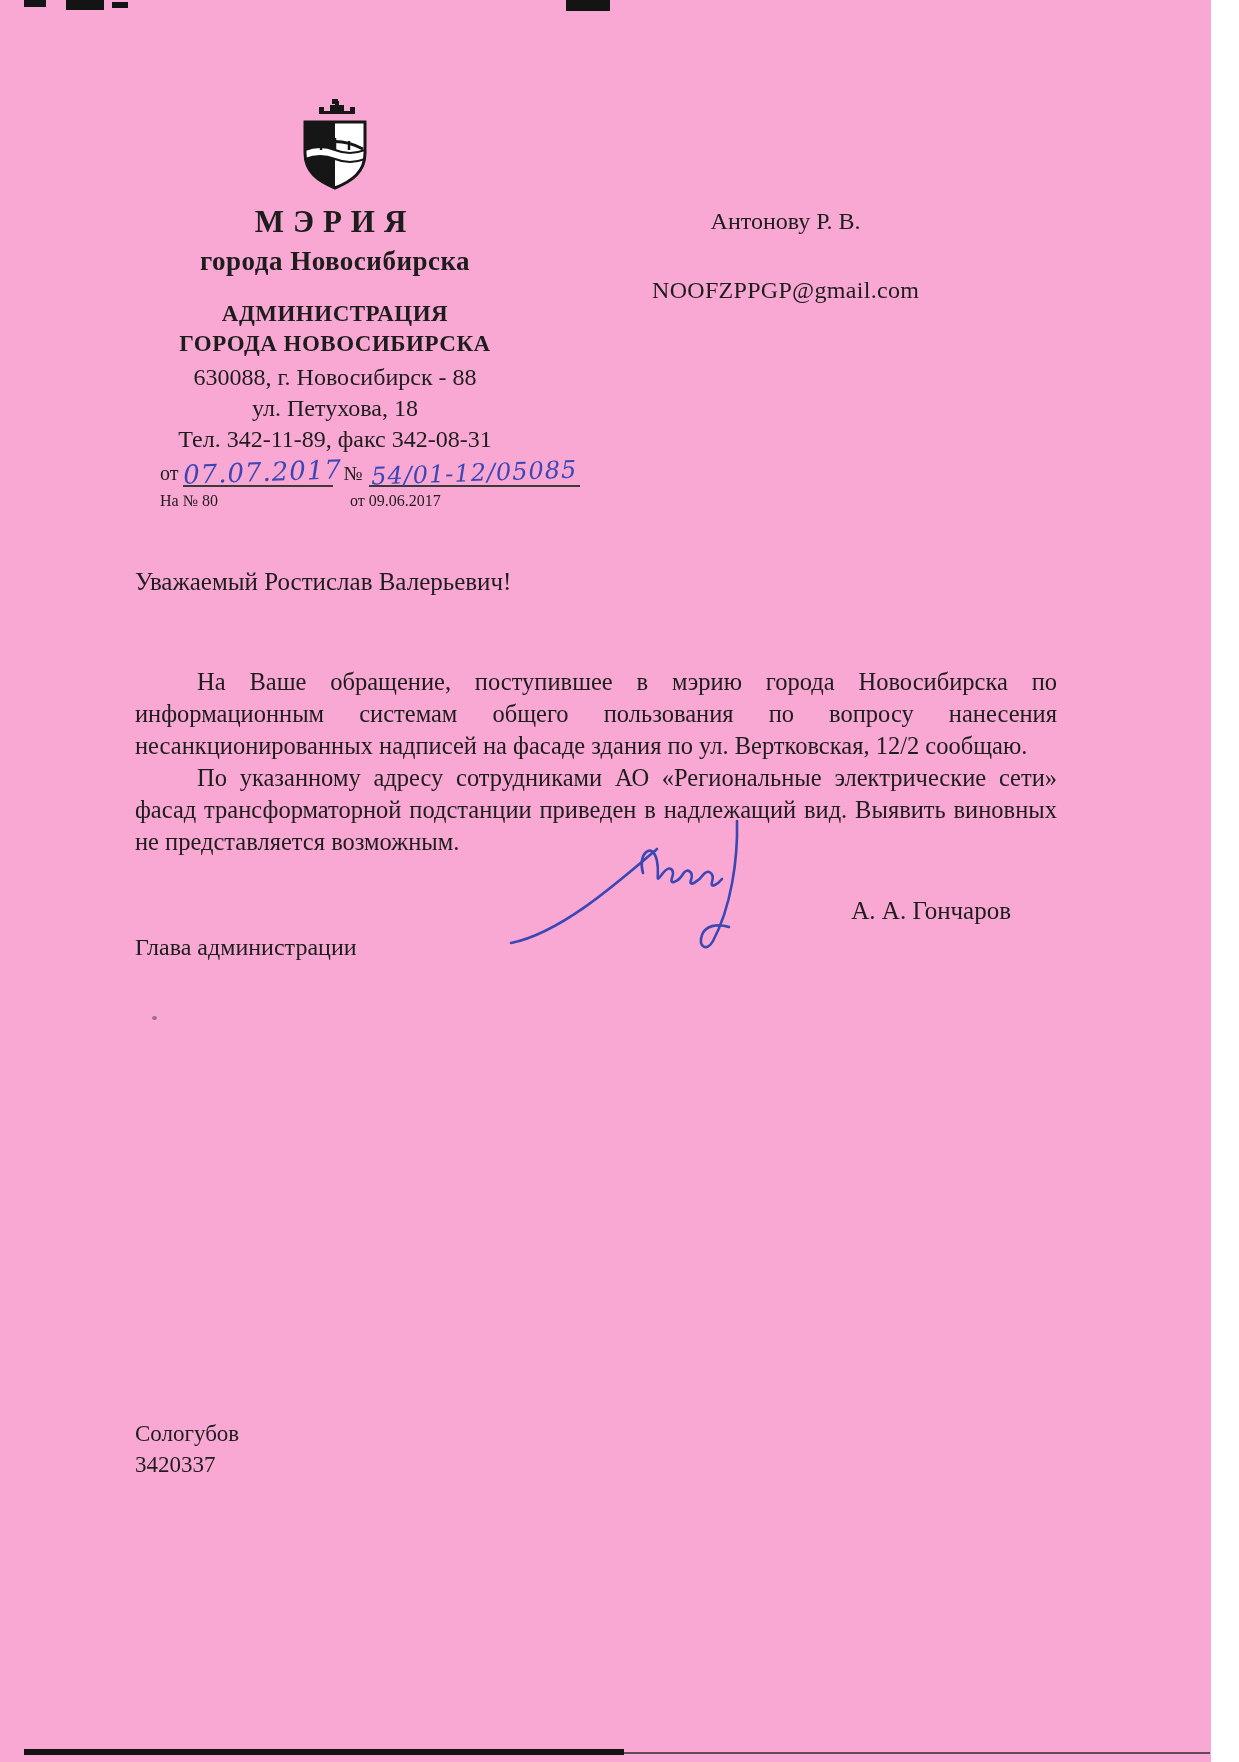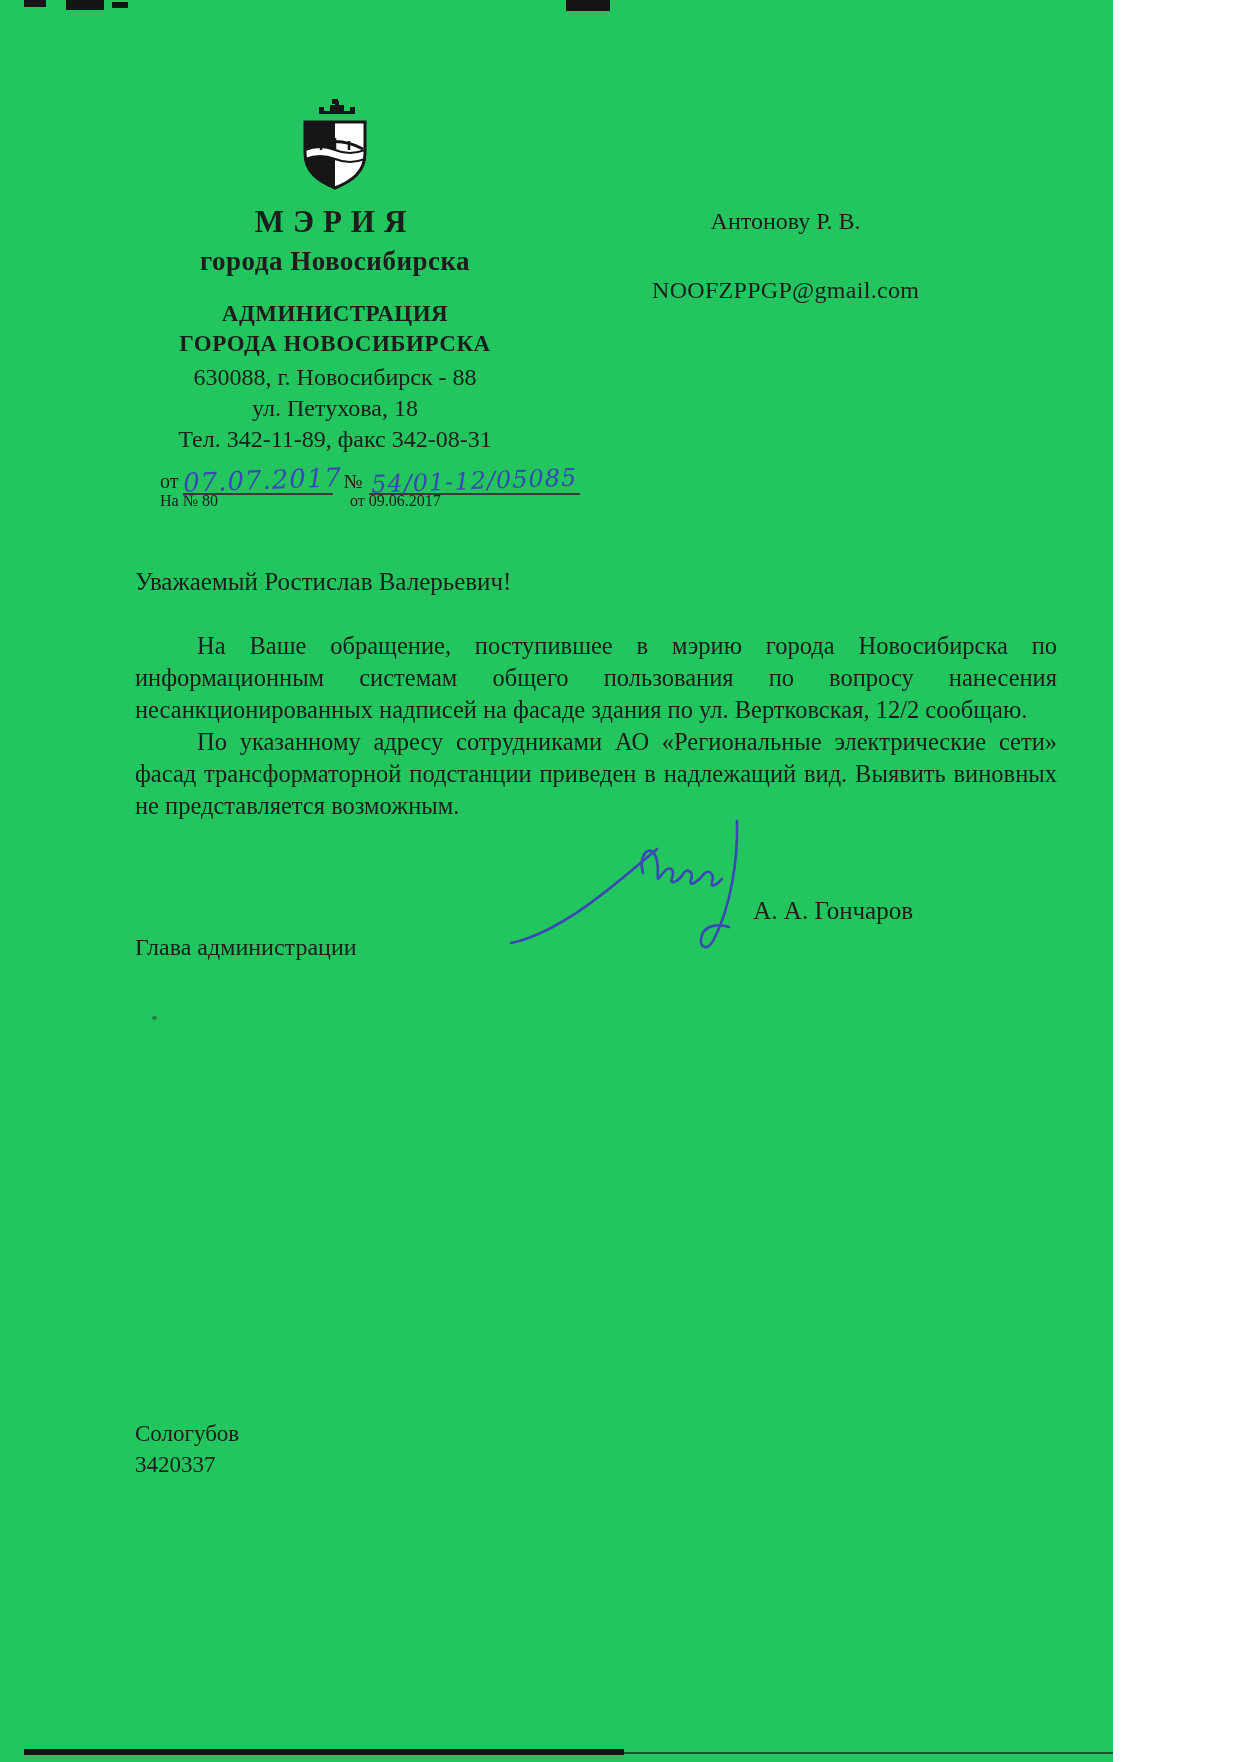--- a/index.html
+++ b/index.html
@@ -1,21 +1,21 @@
 <!DOCTYPE html>
 <html><head>
 <meta charset="utf-8">
 <style>
   * { box-sizing: border-box; }
   html, body { margin: 0; padding: 0; background: #ffffff; }
   .page {
     position: relative;
-    width: 1113px;
+    width: 1211px;
     height: 1762px;
-    background: #22c55e;
+    background: #f9a8d4;
     font-family: "Liberation Serif", serif;
     color: #1d1d1d;
     overflow: hidden;
   }
   
   .letterhead {
     position: absolute;
     left: 110px;
     top: 92px;
     width: 450px;
@@ -29,21 +29,21 @@
     font-size: 27px; font-weight: bold; margin-top: 6px; letter-spacing: 0.5px;
   }
   .dept {
     margin-top: 22px; font-size: 23px; font-weight: bold; line-height: 30px;
     letter-spacing: 0.5px;
   }
   .addr { font-size: 24px; line-height: 31px; margin-top: 3px; }
   
   .ref-row {
     position: absolute; left: 160px; top: 455px; width: 420px;
-    display: flex; align-items: flex-end; font-size: 20px; margin-top: 8px;
+    display: flex; align-items: flex-end; font-size: 20px;
   }
   .ref-label { padding-bottom: 2px; }
   .hand-slot {
     border-bottom: 2px solid #3a3a3a;
     display: inline-block; text-align: center;
   }
   .hand-date { width: 150px; margin-left: 5px; }
   .hand-num  { width: 215px; margin-left: 6px; }
   .handwriting {
     font-family: "DejaVu Serif", serif;
@@ -64,21 +64,21 @@
   .ref-reply { width: 190px; }
   
   .addressee { position: absolute; left: 652px; top: 208px; font-size: 24px; text-align: center; }
   .addressee .email { margin-top: 42px; letter-spacing: 0.3px; }
   
   .salutation {
     position: absolute; left: 135px; top: 568px; width: 920px;
     text-align: left; font-size: 25px;
   }
   .body-text {
-    position: absolute; left: 135px; top: 630px; width: 922px;
+    position: absolute; left: 135px; top: 666px; width: 922px;
     font-size: 24.5px; line-height: 32px; text-align: justify;
   }
   .body-text p { margin: 0; text-indent: 62px; }
   
   .sig-position { position: absolute; left: 135px; top: 934px; font-size: 24px; }
   .sig-name { position: absolute; right: 200px; top: 897px; font-size: 25px; }
   .sig-mark { position: absolute; left: 505px; top: 815px; }
   
   .footer { position: absolute; left: 135px; top: 1418px; font-size: 23px; line-height: 31px; }
   

